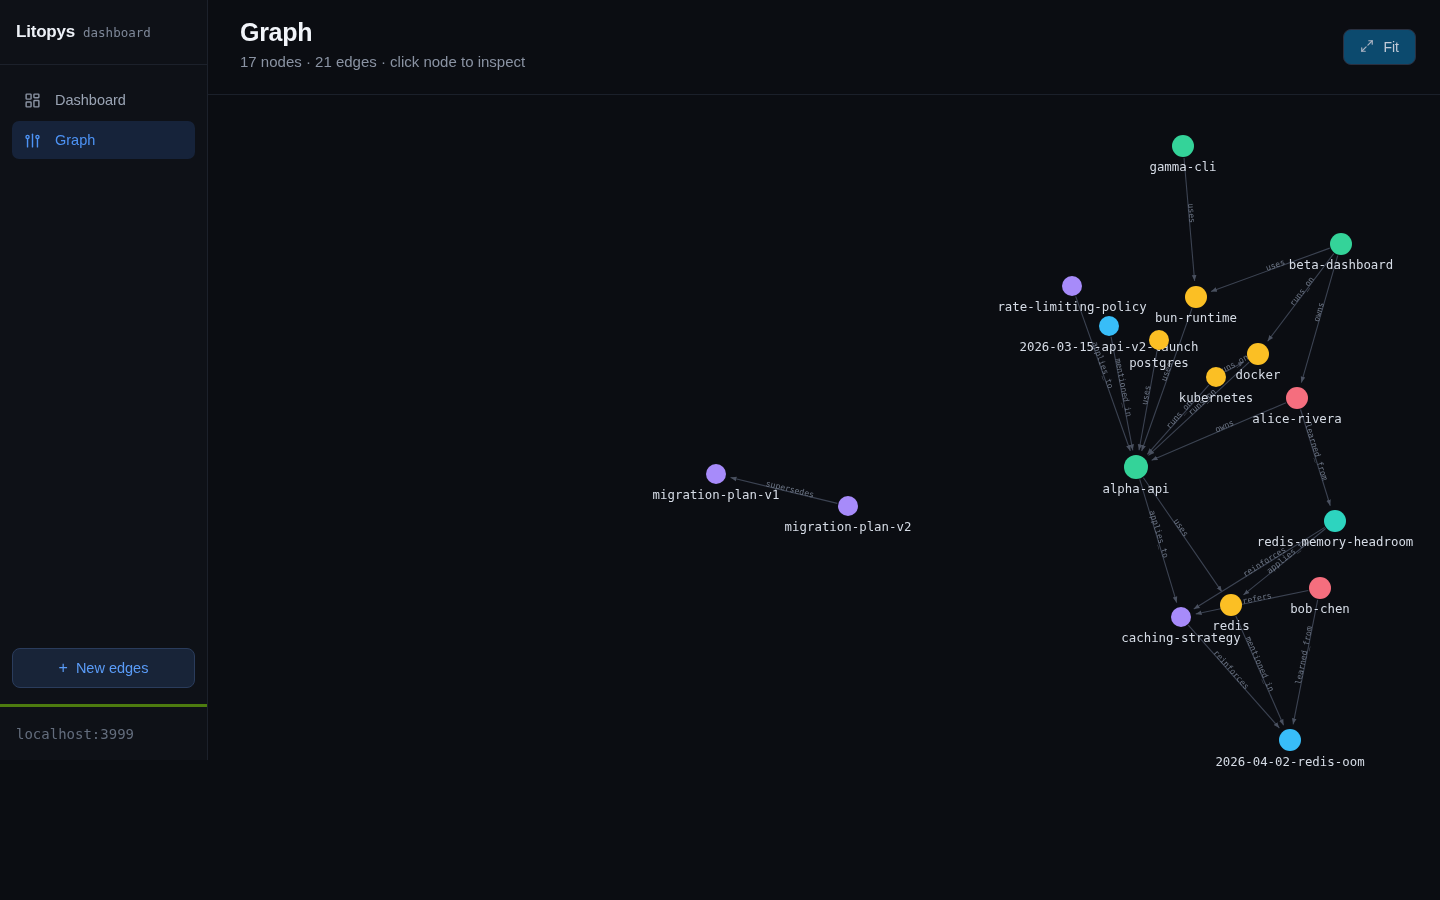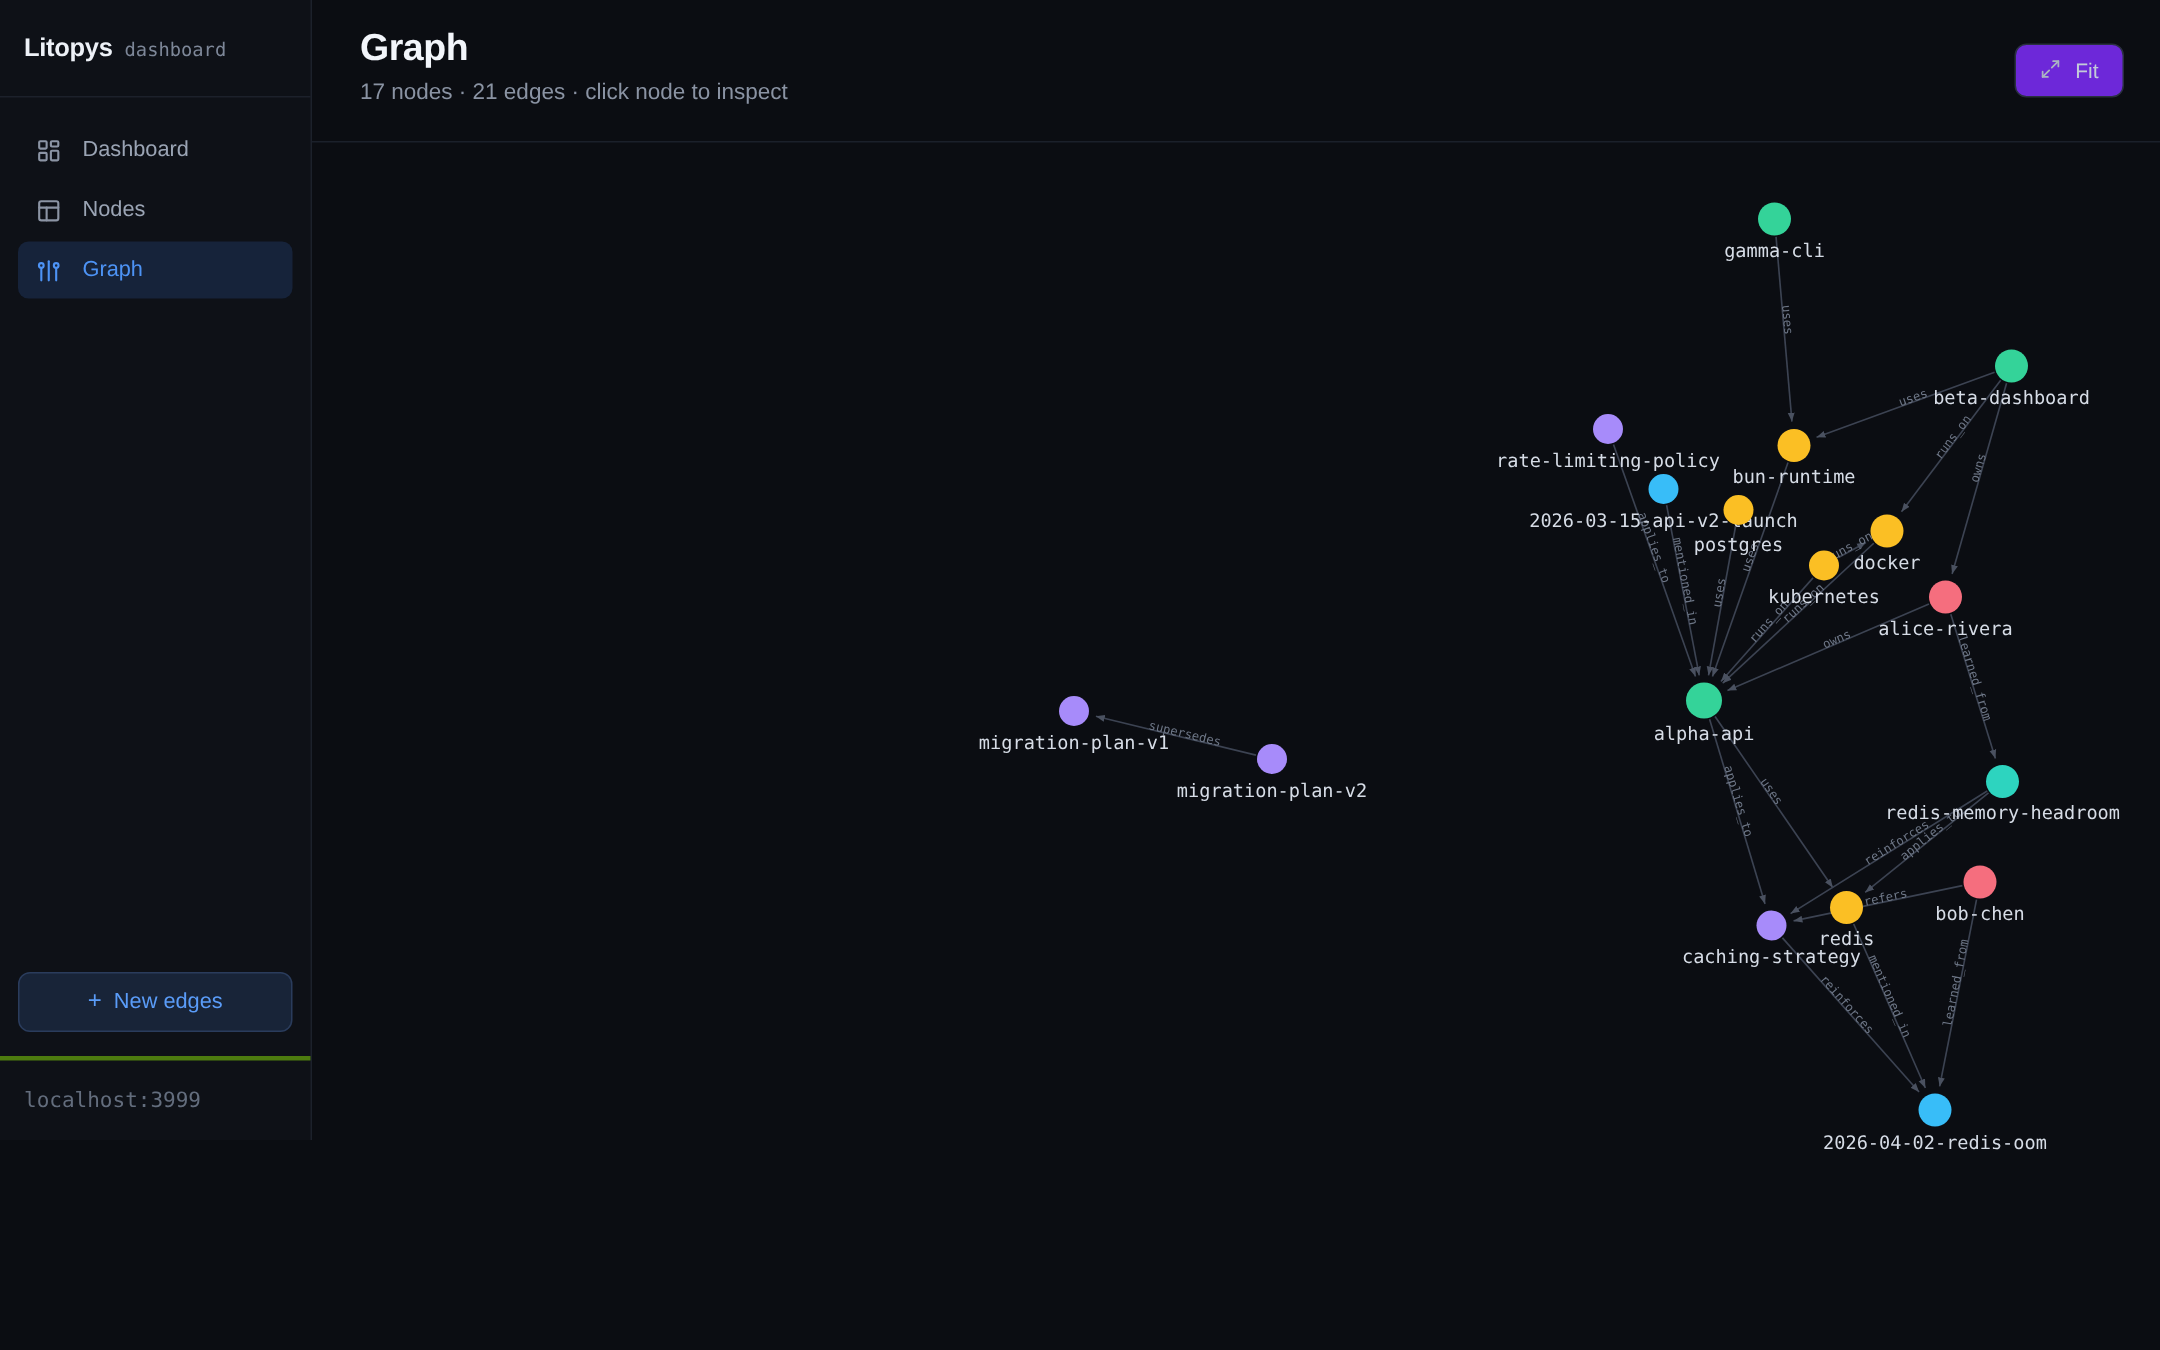--- a/index.html
+++ b/index.html
@@ -72,21 +72,21 @@
     display: flex; align-items: flex-start; justify-content: space-between;
     padding: 18px 24px 0 32px;
     position: relative;
   }
   #page-title { font-size: 25px; font-weight: bold; color: #f2f5fa; letter-spacing: -0.3px; }
   #page-sub { font-size: 15px; color: #8a93a3; margin-top: 6px; }
   #fit-btn {
     display: flex; align-items: center; gap: 9px;
     height: 36px; padding: 0 16px;
     border: 1px solid #2a3040; border-radius: 8px;
-    background: #6d28d9; color: #c3cbd8; font-size: 14px;
+    background: #0c4a6e; color: #c3cbd8; font-size: 14px;
     cursor: pointer; margin-top: 11px;
   }
   #fit-btn svg { stroke: #aab3c2; }
 
   
   #canvas-wrap {
     position: absolute; left: 0; top: 95px;
     width: 1232px; height: 805px;
     overflow: hidden;
   }
@@ -122,30 +122,20 @@
           <svg width="17" height="17" viewBox="0 0 24 24" fill="none" stroke-width="2" stroke-linecap="round" stroke-linejoin="round">
             <rect x="3" y="3" width="7" height="7" rx="1"></rect>
               <rect x="14" y="3" width="7" height="5" rx="1"></rect>
             <rect x="14" y="12" width="7" height="9" rx="1"></rect>
               <rect x="3" y="14" width="7" height="7" rx="1"></rect>
           </svg>
         </span>
         <span>Dashboard</span>
       </div>
 
-      <div class="nav-item">
-        <span class="ico">
-          <svg width="17" height="17" viewBox="0 0 24 24" fill="none" stroke-width="2" stroke-linecap="round" stroke-linejoin="round">
-            <rect x="3" y="3" width="18" height="18" rx="2"></rect>
-              <line x1="3" y1="9" x2="21" y2="9"></line>
-              <line x1="10" y1="9" x2="10" y2="21"></line>
-          </svg>
-        </span>
-        <span>Nodes</span>
-      </div>
 
       <div class="nav-item active">
         <span class="ico">
           <svg width="17" height="17" viewBox="0 0 24 24" fill="none" stroke-width="2" stroke-linecap="round" stroke-linejoin="round">
             <circle cx="5" cy="7" r="2.2"></circle>
               <line x1="5" y1="9.5" x2="5" y2="21"></line>
             <line x1="12" y1="3" x2="12" y2="21"></line>
             <circle cx="19" cy="7" r="2.2"></circle>
               <line x1="19" y1="9.5" x2="19" y2="21"></line>
           </svg>

